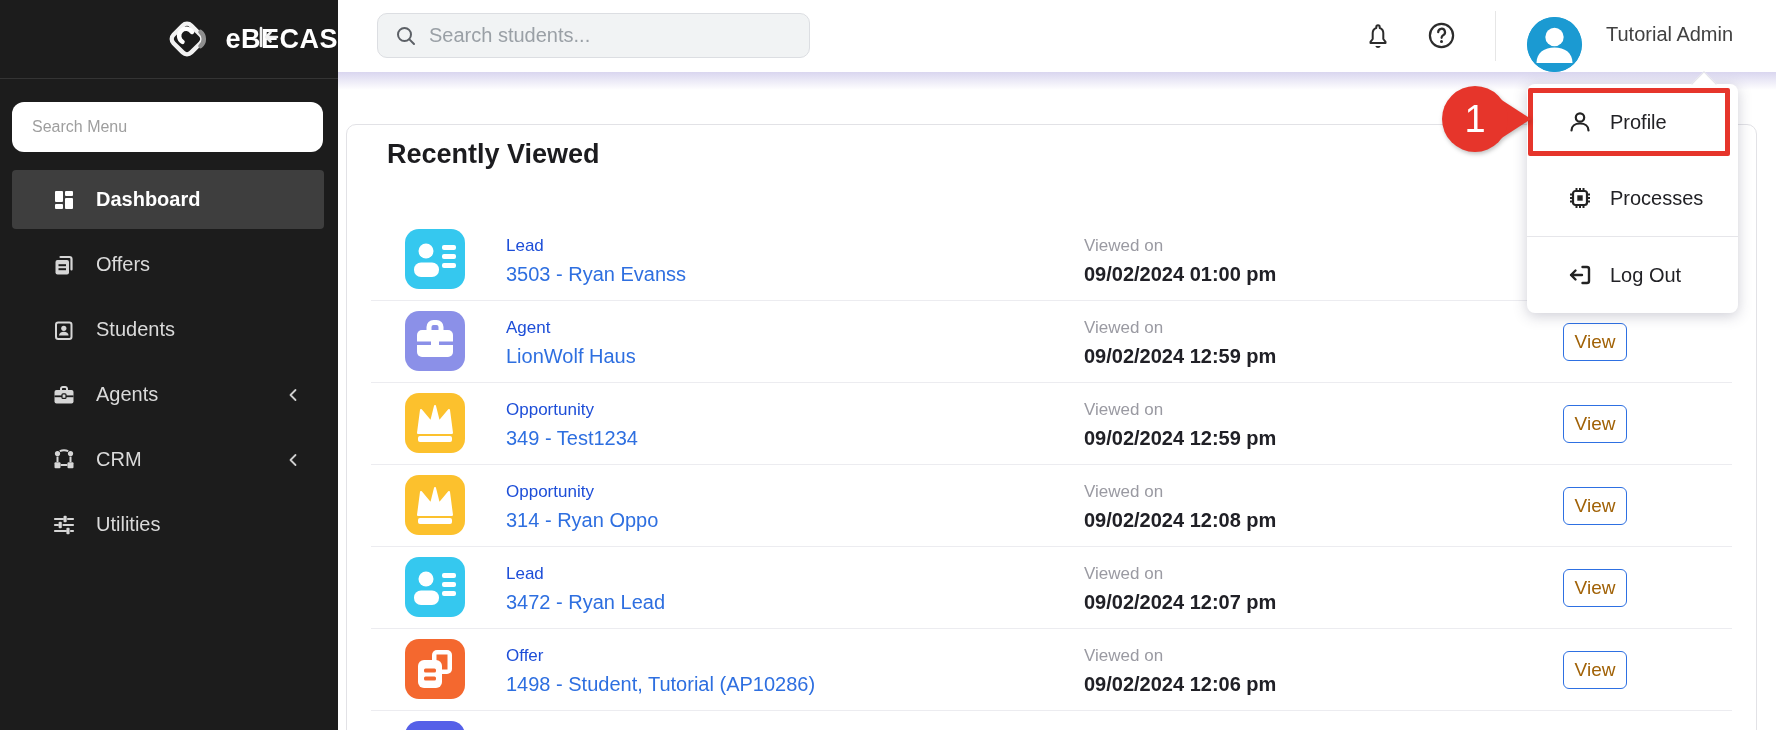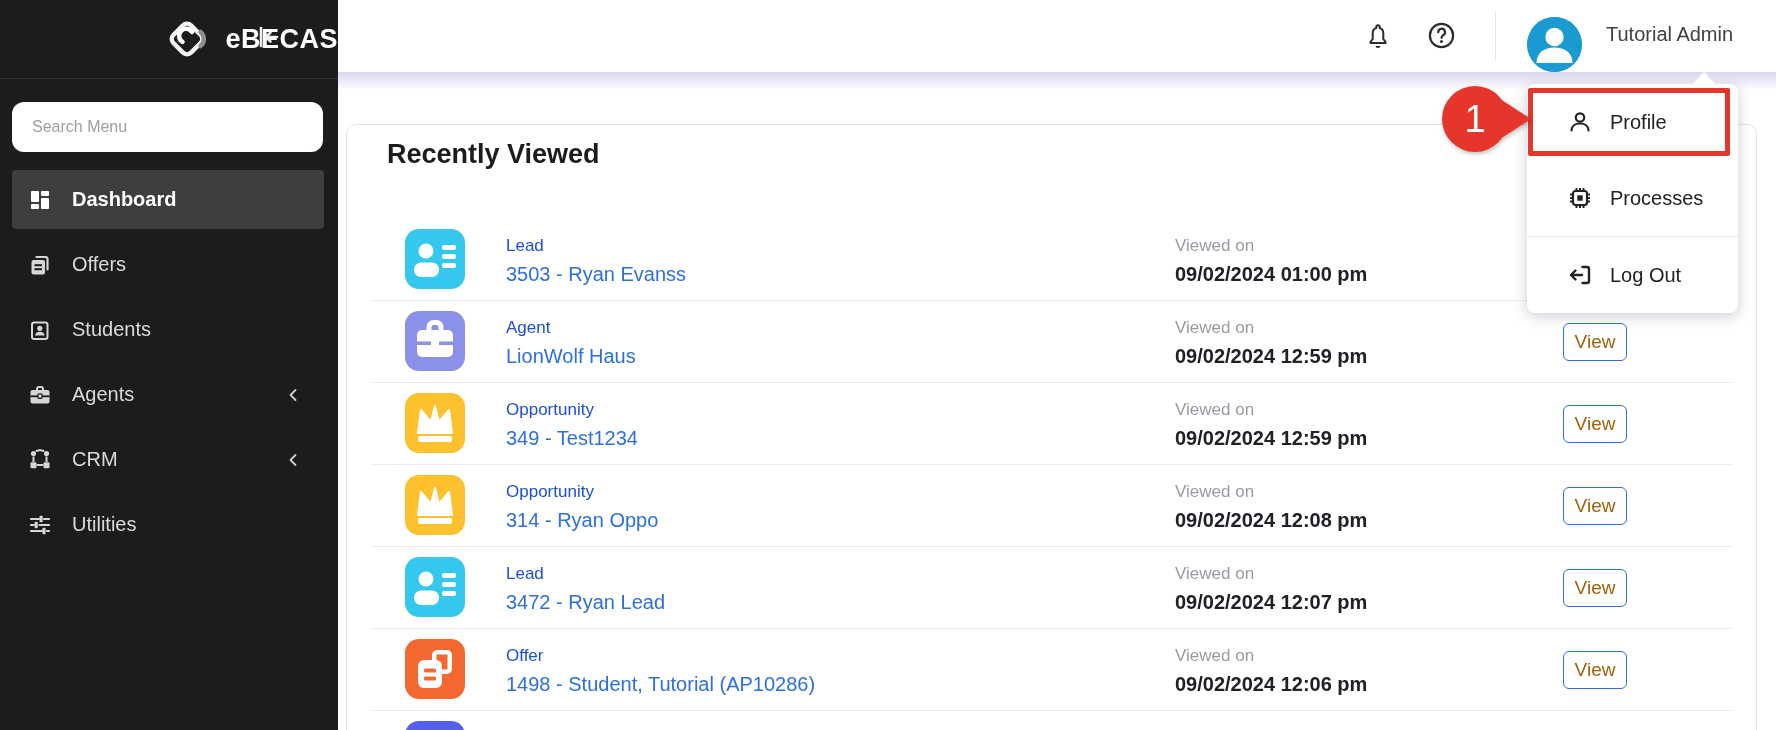--- a/index.html
+++ b/index.html
@@ -10,21 +10,21 @@
   
   .sidebar { position:absolute; left:0; top:0; width:338px; height:730px; background:#1c1c1c; z-index:10; }
   .side-header { height:79px; display:flex; align-items:center; padding:0 0 0 38px; border-bottom:1px solid #343434; position:relative;justify-content:flex-end; }
   .logo-svg { width:52px; height:52px; }
   .brand { color:#fff; font-size:27px; font-weight:bold; margin-left:12px; letter-spacing:0.5px; }
   .collapse-btn { position:absolute; right:56px; top:23px; width:28px; height:28px; cursor:pointer; }
   .menu-search { margin:23px 15px 0 12px; height:50px; background:#fff; border-radius:12px; display:flex; align-items:center; }
   .menu-search input { border:none; outline:none; background:transparent; width:100%; height:100%; padding:0 20px; font-size:16px; color:#333; font-family:inherit; }
   .menu-search input::placeholder { color:#9e9e9e; }
   .side-nav { margin-top:18px; }
-  .nav-item { height:59px; margin:0 14px 6px 12px; display:flex; align-items:center; padding-left:16px; border-radius:4px; color:#dadada; font-size:20px; font-weight:500; cursor:pointer; position:relative; }
+  .nav-item { height:59px; margin:0 14px 6px 12px; display:flex; align-items:center; padding-left:40px; border-radius:4px; color:#dadada; font-size:20px; font-weight:500; cursor:pointer; position:relative; }
   .nav-item.active { background:#3e3e3e; color:#fff; font-weight:600; }
   .nav-item .nicon { width:24px; height:24px; margin-right:20px; flex:0 0 24px; }
   .nav-chevron { position:absolute; right:24px; width:14px; height:14px; }
 
   
   .topbar { position:absolute; left:338px; top:0; width:1438px; height:72px; background:#fff; z-index:20; }
   .topbar-shadow { position:absolute; left:338px; top:72px; width:1438px; height:18px; background:linear-gradient(rgba(186,180,226,0.55), rgba(255,255,255,0)); z-index:5; }
   .search-students { position:absolute; left:39px; top:13px; width:433px; height:45px; background:#f1f3f4; border:1px solid #dcdee2; border-radius:10px; display:flex; align-items:center; padding:0 14px 0 17px; }
   .search-students input { border:none; outline:none; background:transparent; flex:1; font-size:20px; color:#333; font-family:inherit; margin-left:12px; }
   .search-students input::placeholder { color:#9aa0a6; }
@@ -38,21 +38,21 @@
   
   .card { position:absolute; left:346px; top:124px; width:1411px; height:640px; background:#fff; border:1px solid #e2e2e6; border-radius:10px; z-index:6; }
   .card-title { margin:14px 0 0 40px; font-size:27px; font-weight:bold; color:#1c1c1f; }
   .row { position:absolute; left:0; width:100%; height:82px; }
   .row::after { content:""; position:absolute; left:24px; right:24px; bottom:10px; border-top:1px solid #ececf0; }
   .row.no-div::after { display:none; }
   .row-icon { position:absolute; left:58px; top:0; width:60px; height:60px; border-radius:14px; }
   .row-text { position:absolute; left:159px; top:6px; }
   .row-type { font-size:17px; color:#1d4ed8; line-height:22px; }
   .row-link { font-size:20px; color:#2e6fe0; line-height:24px; margin-top:5px; cursor:pointer; }
-  .row-viewed { position:absolute; left:828px; top:6px; }
+  .row-viewed { position:absolute; left:737px; top:6px; }
   .viewed-label { font-size:17px; color:#9a9aa2; line-height:22px; }
   .viewed-date { font-size:20px; color:#202026; font-weight:600; line-height:24px; margin-top:5px; }
   .view-btn { position:absolute; left:1216px; top:12px; width:64px; height:38px; background:#fff; border:1px solid #2e70e2; border-radius:6px; color:#a16207; font-size:19px; font-family:inherit; cursor:pointer; }
 
   
   .user-menu { position:absolute; left:1527px; top:84px; width:211px; background:#fff; border-radius:8px; box-shadow:0 3px 14px rgba(60,60,90,0.25); z-index:50; }
   .menu-caret { position:absolute; left:168px; top:-9px; width:18px; height:18px; background:#fff; transform:rotate(45deg); border-left:1px solid #e3e3ea; border-top:1px solid #e3e3ea; }
   .um-item { height:76px; display:flex; align-items:center; padding-left:40px; cursor:pointer; position:relative; }
   .um-item .um-icon { width:26px; height:26px; margin-right:17px; flex:0 0 26px; }
   .um-label { font-size:20px; color:#222226; }
@@ -149,20 +149,27 @@
           <rect x="11.5" y="2.8" width="3.2" height="6.4" rx="1" fill="#d6d6d6"></rect>
           <rect x="6.6" y="8.8" width="3.2" height="6.4" rx="1" fill="#d6d6d6"></rect>
           <rect x="14.4" y="14.8" width="3.2" height="6.4" rx="1" fill="#d6d6d6"></rect>
         </svg>
         <span>Utilities</span>
       </div>
     </nav>
   </aside>
 
   <header class="topbar">
+    <div class="search-students">
+      <svg width="22" height="22" viewBox="0 0 22 22">
+        <circle cx="9.5" cy="9.5" r="6.5" fill="none" stroke="#5c6066" stroke-width="2"></circle>
+        <path d="M14.4,14.4 L19,19" stroke="#5c6066" stroke-width="2" stroke-linecap="round"></path>
+      </svg>
+      <input type="text" placeholder="Search students..." style="">
+    </div>
 
     <svg class="tb-icon tb-bell" viewBox="0 0 28 30">
       <path d="M6.5,22 h15 v-1.2 l-2.2,-2.8 v-6 a5.3,5.3 0 0 0 -3.6,-5 V6 a1.7,1.7 0 0 0 -3.4,0 v1 a5.3,5.3 0 0 0 -3.6,5 v6 L6.5,20.8 z" fill="none" stroke="#2c2c2c" stroke-width="2" stroke-linejoin="round"></path>
       <path d="M11.3,25 a2.8,2.8 0 0 0 5.4,0 z" fill="#2c2c2c"></path>
     </svg>
     <svg class="tb-icon tb-help" viewBox="0 0 29 29">
       <circle cx="14.5" cy="14.5" r="11.6" fill="none" stroke="#2c2c2c" stroke-width="2.2"></circle>
       <path d="M11.2,11.2 a3.4,3.4 0 1 1 4.9,3 c-1.2,0.6 -1.5,1.3 -1.5,2.6" fill="none" stroke="#2c2c2c" stroke-width="2.2" stroke-linecap="round"></path>
       <circle cx="14.5" cy="20.6" r="1.5" fill="#2c2c2c"></circle>
     </svg>

